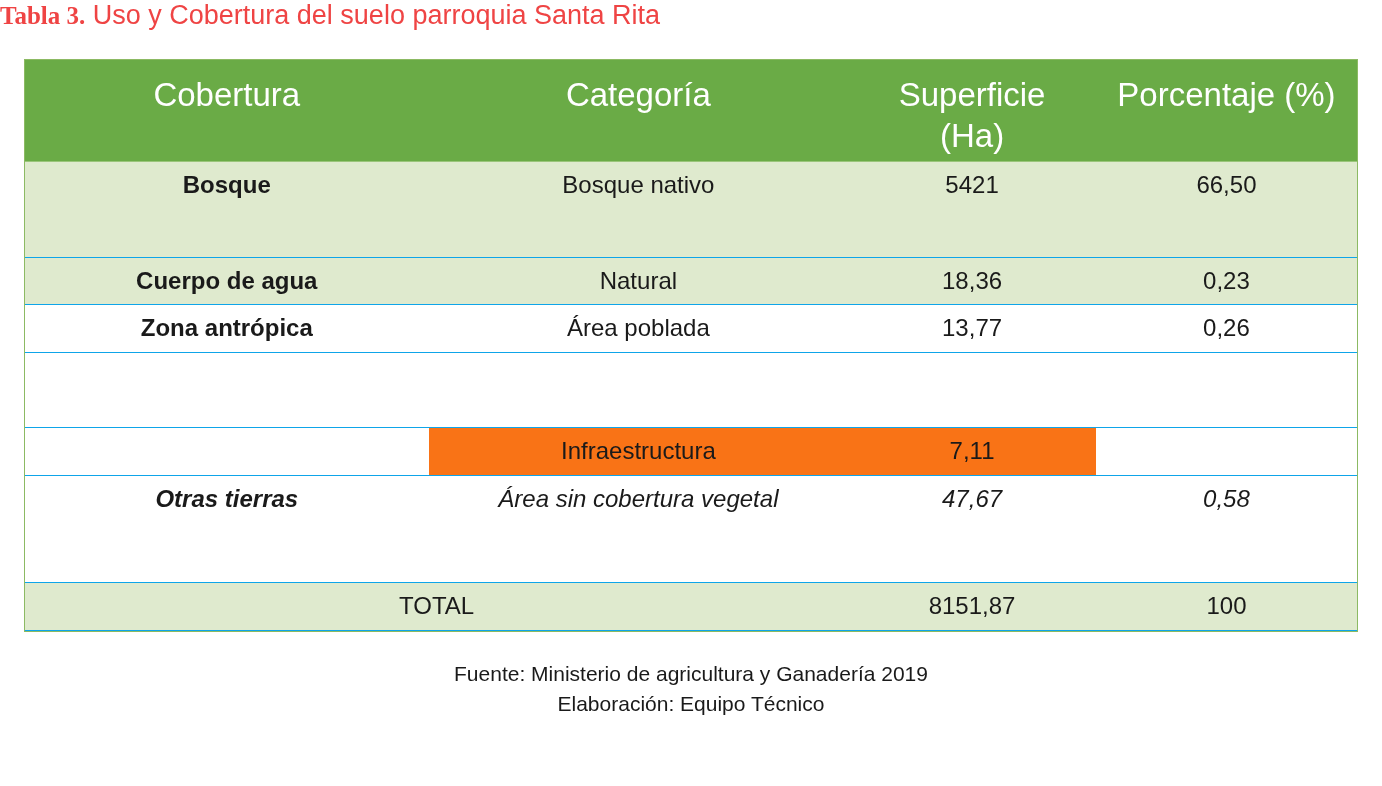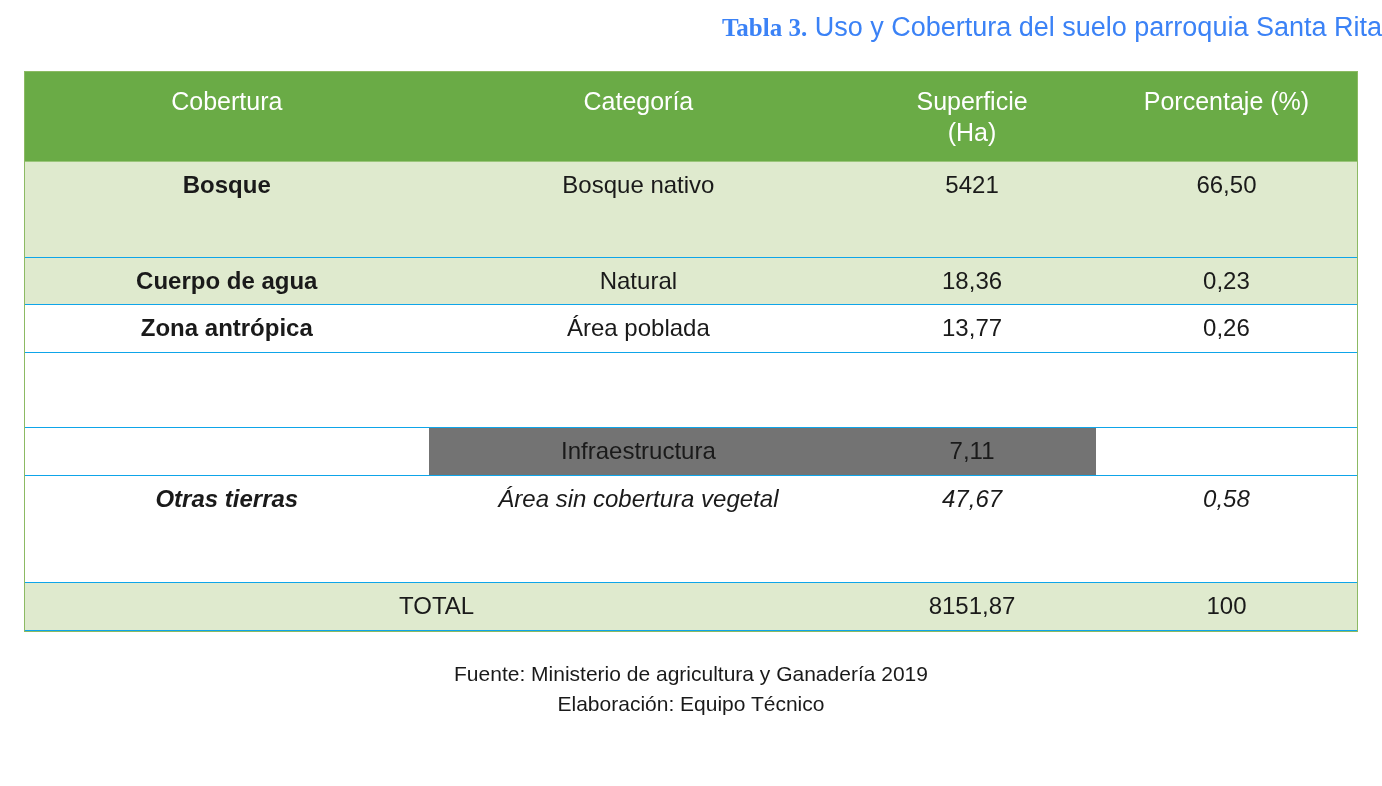--- a/index.html
+++ b/index.html
@@ -14,24 +14,24 @@
     color: #1a1a1a;
     overflow: hidden;
   }
   .page {
     position: relative;
     width: 1382px;
     height: 786px;
     box-sizing: border-box;
   }
   .caption {
-    text-align: right;
+    text-align: left;
     font-size: 27px;
-    padding-top: 12px;
-    color: #3b82f6;
+    padding-top: 0;
+    color: #ef4444;
     white-space: nowrap;
   }
   .caption .caption-label {
     font-family: "Liberation Serif", serif;
     font-weight: bold;
     font-size: 25px;
   }
   .table-wrap {
     margin: 28px 24px 0 24px;
     border: 1px solid #8cba63;
@@ -45,24 +45,24 @@
   }
   table.land-table col.c1 { width: 30.3%; }
   table.land-table col.c2 { width: 31.5%; }
   table.land-table col.c3 { width: 18.6%; }
   table.land-table col.c4 { width: 19.6%; }
 
   table.land-table thead th {
     background: #6aab46;
     color: #ffffff;
     font-weight: normal;
-    font-size: 25px;
+    font-size: 33px;
     text-align: center;
     vertical-align: top;
-    padding: 14px 4px 12px 4px;
+    padding: 14px 4px 4px 4px;
     line-height: 1.25;
     border: none;
   }
   table.land-table tbody td {
     text-align: center;
     vertical-align: top;
     padding: 9px 4px 9px 4px;
     border-top: 1px solid #9ac57a;
     border-bottom: 1px solid #0ea5e9;
     line-height: 1.2;
@@ -77,21 +77,21 @@
 
   
   .infra-row td {
     background: #ffffff;
     border-top: none;
     border-bottom: none;
     padding-top: 10px;
     padding-bottom: 10px;
   }
   .infra-row td.shaded-cell {
-    background: #737373;
+    background: #f97316;
   }
   .infra-row td.first-cell { border-top: none; }
 
   .total-row td {
     background: #dfeace;
     border-top: 1px solid #9ac57a;
     border-bottom: none;
     padding: 9px 4px 11px 4px;
   }
   .total-label {

